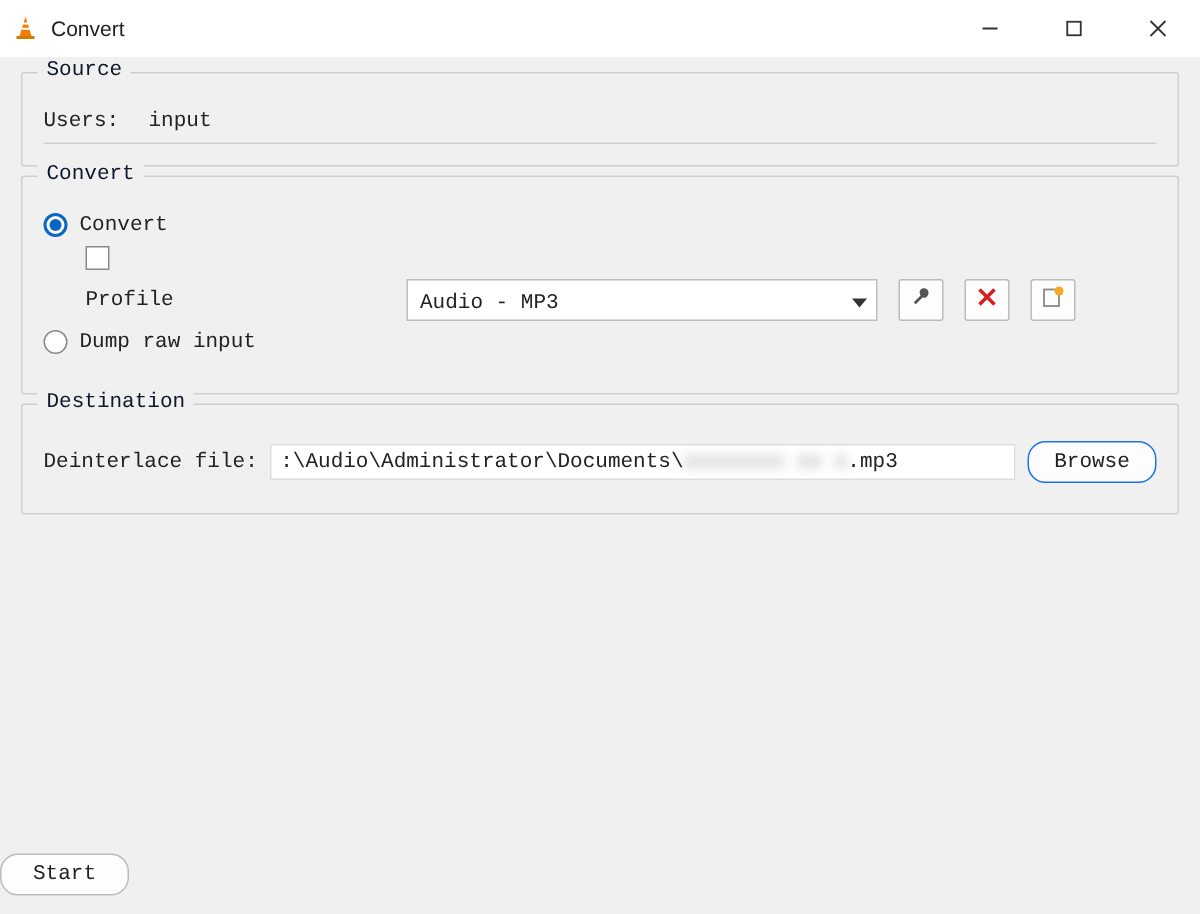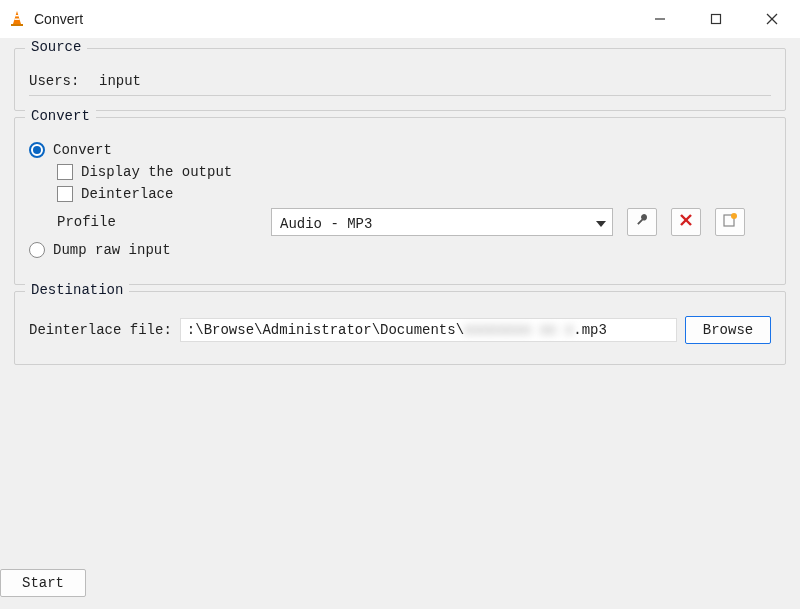--- a/index.html
+++ b/index.html
@@ -68,21 +68,21 @@
     display:inline-flex; align-items:center; justify-content:center;
     flex-shrink:0;
   }
   .radio { border-radius:50%; }
   .radio.checked { border:2px solid #0a66c2; }
   .radio.checked::after {
     content:""; width:8px; height:8px; border-radius:50%; background:#0a66c2;
   }
   .indent { padding-left: 28px; }
   .combo {
-    width: 342px;
+    width: 314px;
     height: 28px;
     background:#fff;
     border:1px solid #bbb;
     display:flex; align-items:center;
     padding: 4px 6px 0 8px;
     justify-content:space-between;
   }
   .combo .caret {
     width:0;height:0;border-left:5px solid transparent;border-right:5px solid transparent;border-top:6px solid #333;
   }
@@ -93,21 +93,21 @@
     display:flex; align-items:center; justify-content:center;
     border-radius:2px;
   }
   .btn {
     min-width:86px; height:28px;
     border:1px solid #bbb;
     background:#fdfdfd;
     font-family: inherit;
     font-size:14px;
     display:flex; align-items:center; justify-content:center;
-    border-radius:2px;
+    border-radius:12px;
   }
   .btn.primary-outline { border:1.5px solid #1a73e8; }
   .footer { display:flex; justify-content:space-between; gap:10px; padding: 6px 14px 12px 0; }
   .blur {
     filter: blur(4px);
     color:#888;
     user-select:none;
   }
   .hr { border:0; border-top:1px solid #cfcfcf; margin:6px 0 0 0; }
 </style>
@@ -161,25 +161,20 @@
       <span class="group-title">Convert</span>
 
       <div class="row">
         <span class="radio checked"></span>
         <span>Convert</span>
       </div>
 
       <div class="indent">
         <div class="row">
           <span class="check"></span>
-          <span>Display the output</span>
-        </div>
-        <div class="row">
-          <span class="check"></span>
-          <span>Deinterlace</span>
         </div>
 
         <div class="row" style="margin-top:2px; gap:14px;">
           <span class="label" style="min-width:200px">Profile</span>
           <div class="combo">
             <span>Audio - MP3</span>
             <span class="caret"></span>
           </div>
           <div class="iconbtn">
             <span>
@@ -211,21 +206,21 @@
         <span class="radio"></span>
         <span>Dump raw input</span>
       </div>
     </div>
 
     <div class="group">
       <span class="group-title">Destination</span>
       <div class="row">
         <span class="label">Deinterlace file:</span>
         <div class="textbox">
-          <span>:\Browse\Administrator\Documents\</span><span class="blur">xxxxxxxx xx x</span><span>.mp3</span>
+          <span>:\Audio\Administrator\Documents\</span><span class="blur">xxxxxxxx xx x</span><span>.mp3</span>
         </div>
         <div class="btn primary-outline">
           <span>Browse</span>
         </div>
       </div>
     </div>
 
   </div>
 
   <div class="footer">

